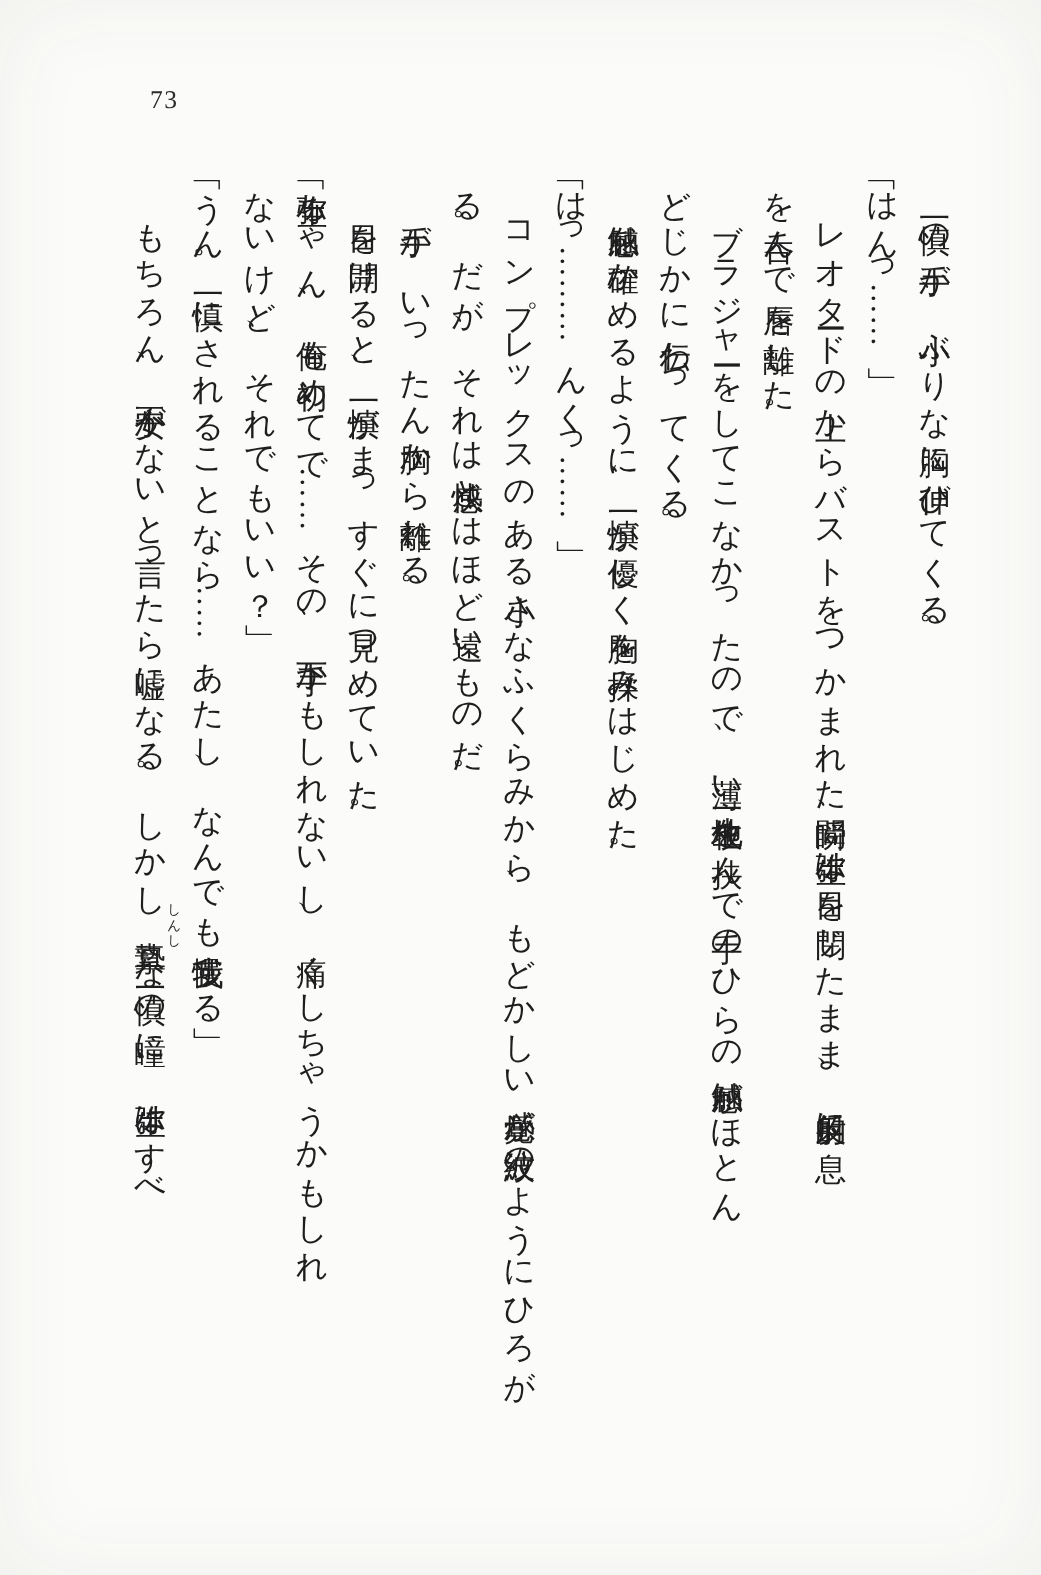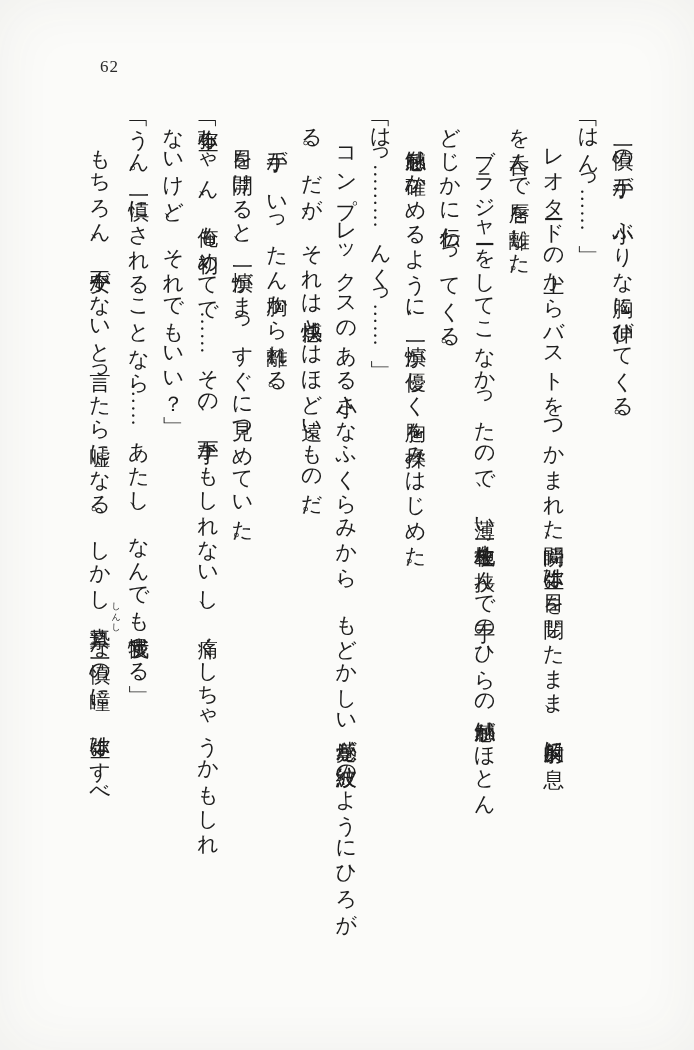--- a/index.html
+++ b/index.html
@@ -52,21 +52,21 @@
   rt {
     font-size: 9px;
     letter-spacing: 0;
     color: #2a2a2a;
   }
 </style>
 </head>
 <body>
 
 <div class="page">
-  <div class="page-number">62</div>
+  <div class="page-number">73</div>
   <div class="text-columns">
       <div class="text-line indent">慎一の手が、小ぶりな胸に伸びてくる。</div>
       <div class="text-line">「はんっ……」</div>
       <div class="text-line indent">レオタードの上からバストをつかまれた瞬間、弥生は目を閉じたまま、反射的に息</div>
       <div class="text-line">を呑んで唇を離した。</div>
       <div class="text-line indent">ブラジャーをしてこなかったので、薄い生地一枚を挟んで手のひらの感触がほとん</div>
       <div class="text-line">どじかに伝わってくる。</div>
       <div class="text-line indent">感触を確かめるように、慎一が優しく胸を揉みはじめた。</div>
       <div class="text-line">「はっ………んくっ……」</div>
       <div class="text-line indent">コンプレックスのある小さなふくらみから、もどかしい感覚が波紋のようにひろが</div>

